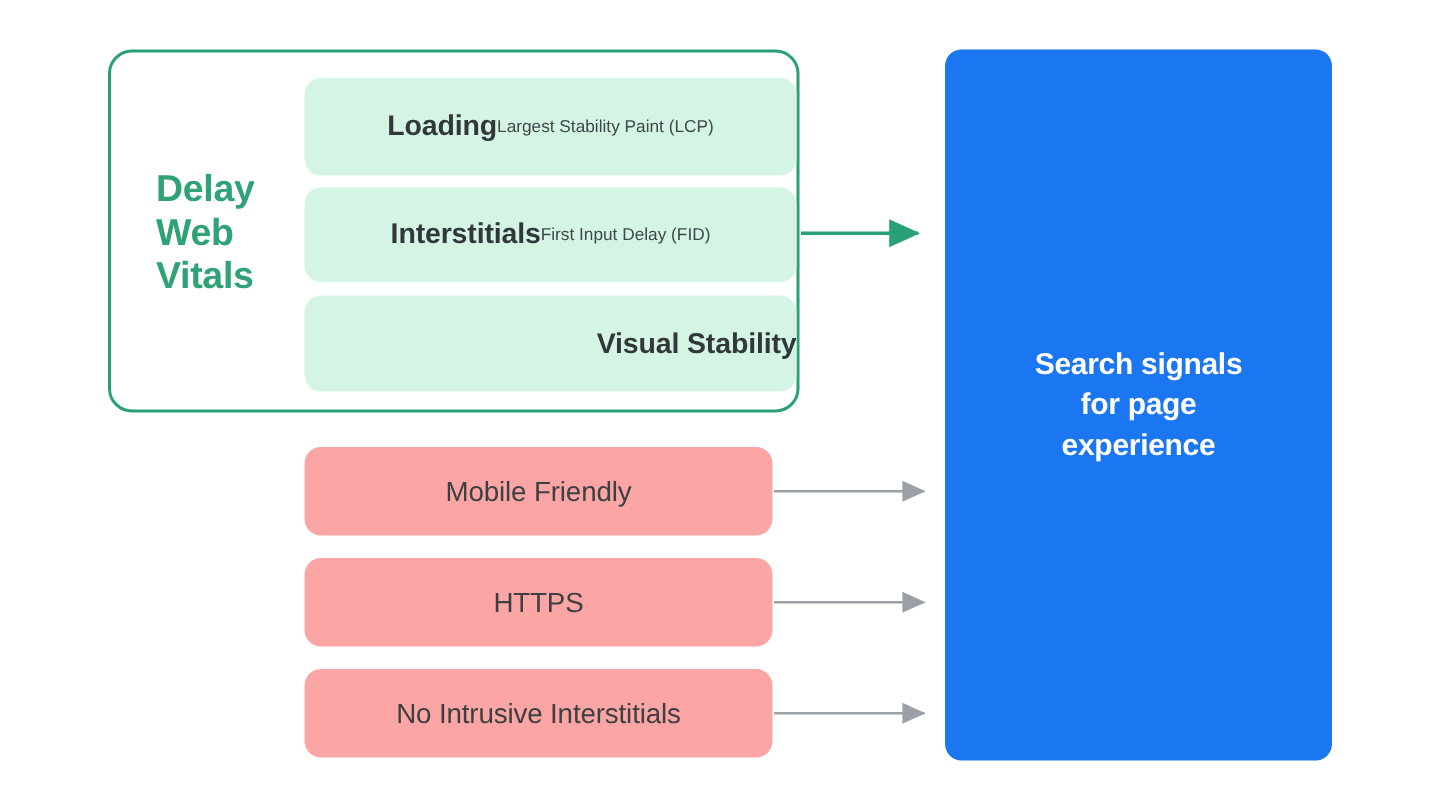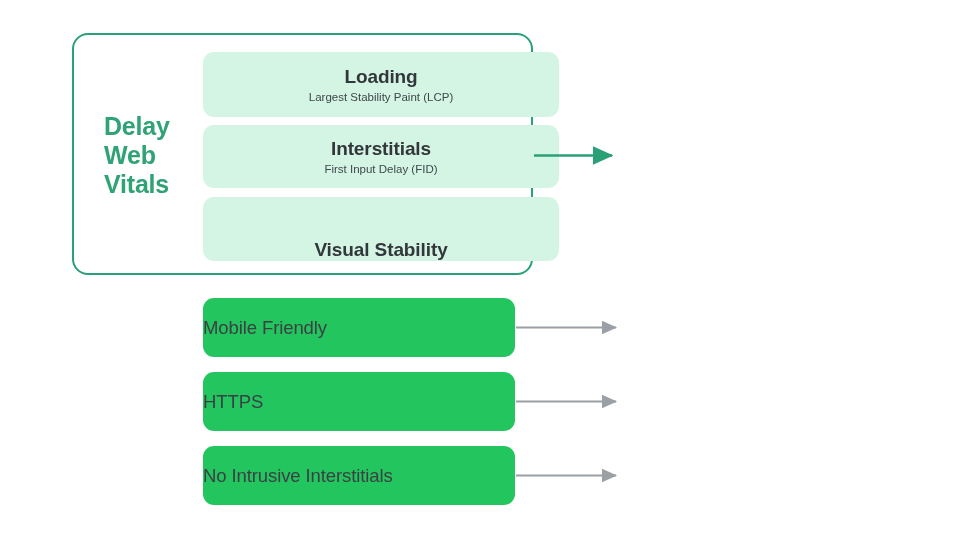--- a/index.html
+++ b/index.html
@@ -46,25 +46,24 @@
     font-weight: bold;
     line-height: 29px;
     letter-spacing: -0.2px;
   }
   .cwv-label span { display: block; }
 
   
   .metric-card {
     position: absolute;
     left: 203px;
-    width: 356px;
+    width: 328px;
     background: #d4f5e3;
     border-radius: 11px;
     display: flex;
-    flex-direction: column;
     align-items: center;
     justify-content: center;
     box-sizing: border-box;
   }
   .metric-card.m1 { top: 52px;  height: 65px; }
   .metric-card.m2 { top: 125px; height: 63px; }
   .metric-card.m3 { top: 197px; height: 64px; justify-content: flex-end; }
 
   .metric-title {
     font-size: 19px;
@@ -80,25 +79,25 @@
     line-height: 16px;
     margin-top: 1px;
   }
 
   
   .gray-card {
     position: absolute;
     left: 203px;
     width: 312px;
     height: 59px;
-    background: #22c55e;
+    background: #fca5a5;
     border-radius: 11px;
     display: flex;
     align-items: center;
-    justify-content: flex-start;
+    justify-content: center;
     box-sizing: border-box;
   }
   .gray-card.g1 { top: 298px; }
   .gray-card.g2 { top: 372px; }
   .gray-card.g3 { top: 446px; }
 
   .gray-label {
     font-size: 18.5px;
     font-weight: normal;
     color: #3c4043;
@@ -171,20 +170,27 @@
   </div>
 
   <div class="gray-card g2">
     <div class="gray-label">HTTPS</div>
   </div>
 
   <div class="gray-card g3">
     <div class="gray-label">No Intrusive Interstitials</div>
   </div>
 
+  <div class="blue-box">
+    <div class="blue-text">
+      <span>Search signals</span>
+      <span>for page</span>
+      <span>experience</span>
+    </div>
+  </div>
 
   <svg class="arrows" width="960" height="540" viewBox="0 0 960 540">
     <defs>
       <marker id="arrowGreen" markerWidth="9" markerHeight="9" refX="8" refY="4.5" orient="auto" markerUnits="strokeWidth">
         <path d="M0,0.6 L8.6,4.5 L0,8.4 Z" fill="#2aa077"></path>
       </marker>
       <marker id="arrowGray" markerWidth="9" markerHeight="9" refX="8" refY="4.5" orient="auto" markerUnits="strokeWidth">
         <path d="M0,0.6 L8.6,4.5 L0,8.4 Z" fill="#9aa0a6"></path>
       </marker>
     </defs>

